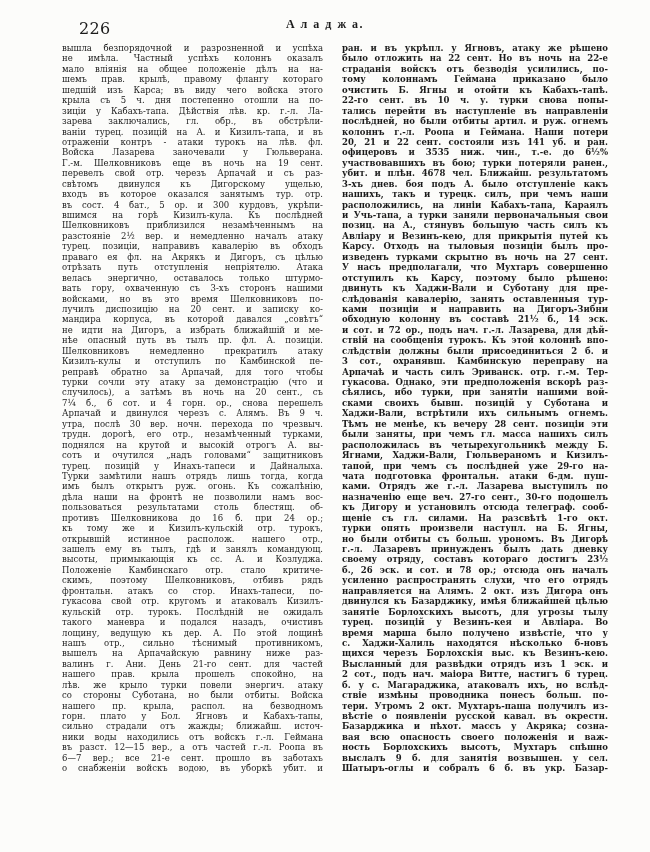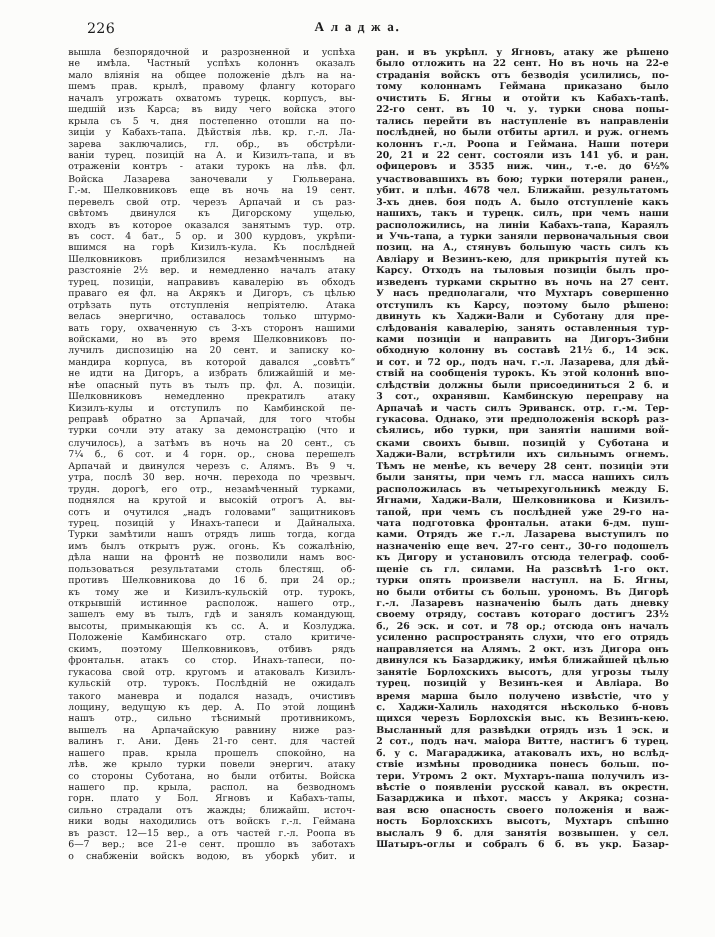--- a/index.html
+++ b/index.html
@@ -12,21 +12,21 @@
   }
   .page {
     position: relative;
     width: 650px; height: 852px;
     background: #fcfcfa;
     overflow: hidden;
   }
   .page-number {
     position: absolute;
     left: 79px; top: 19px;
-    font-size: 13px;
+    font-size: 16px;
     letter-spacing: 0.3px;
   }
   .running-title {
     position: absolute;
     left: 0; top: 17px; width: 650px;
     text-align: center;
     font-family: Liberation Serif, serif;
     font-weight: bold;
     font-size: 12px;
     letter-spacing: 1.5px;
@@ -51,21 +51,20 @@
 <body>
 
 <div class="page">
   <div class="page-number">226</div>
   <div class="running-title">А л а д ж а.</div>
   <div class="col col-left">
       <div class="line">вышла безпорядочной и разрозненной и успѣха</div>
       <div class="line">не имѣла. Частный успѣхъ колоннъ оказалъ</div>
       <div class="line">мало вліянія на общее положеніе дѣлъ на на-</div>
       <div class="line">шемъ прав. крылѣ, правому флангу котораго</div>
-      <div class="line">началъ угрожать охватомъ турецк. корпусъ, вы-</div>
       <div class="line">шедшій изъ Карса; въ виду чего войска этого</div>
       <div class="line">крыла съ 5 ч. дня постепенно отошли на по-</div>
       <div class="line">зиціи у Кабахъ-тапа. Дѣйствія лѣв. кр. г.-л. Ла-</div>
       <div class="line">зарева заключались, гл. обр., въ обстрѣли-</div>
       <div class="line">ваніи турец. позицій на А. и Кизилъ-тапа, и въ</div>
       <div class="line">отраженіи контръ - атаки турокъ на лѣв. фл.</div>
       <div class="line">Войска Лазарева заночевали у Гюльверана.</div>
       <div class="line">Г.-м. Шелковниковъ еще въ ночь на 19 сент.</div>
       <div class="line">перевелъ свой отр. черезъ Арпачай и съ раз-</div>
       <div class="line">свѣтомъ двинулся къ Дигорскому ущелью,</div>
@@ -159,30 +158,30 @@
       <div class="line">слѣдствіи должны были присоединиться 2 б. и</div>
       <div class="line">3 сот., охранявш. Камбинскую переправу на</div>
       <div class="line">Арпачаѣ и часть силъ Эриванск. отр. г.-м. Тер-</div>
       <div class="line">гукасова. Однако, эти предположенія вскорѣ раз-</div>
       <div class="line">сѣялись, ибо турки, при занятіи нашими вой-</div>
       <div class="line">сками своихъ бывш. позицій у Суботана и</div>
       <div class="line">Хаджи-Вали, встрѣтили ихъ сильнымъ огнемъ.</div>
       <div class="line">Тѣмъ не менѣе, къ вечеру 28 сент. позиціи эти</div>
       <div class="line">были заняты, при чемъ гл. масса нашихъ силъ</div>
       <div class="line">расположилась въ четырехугольникѣ между Б.</div>
-      <div class="line">Ягнами, Хаджи-Вали, Шелковникова и Кизилъ-</div>
+      <div class="line">Ягнами, Хаджи-Вали, Гюльвераномъ и Кизилъ-</div>
       <div class="line">тапой, при чемъ съ послѣдней уже 29-го на-</div>
       <div class="line">чата подготовка фронтальн. атаки 6-дм. пуш-</div>
       <div class="line">ками. Отрядъ же г.-л. Лазарева выступилъ по</div>
       <div class="line">назначенію еще веч. 27-го сент., 30-го подошелъ</div>
       <div class="line">къ Дигору и установилъ отсюда телеграф. сооб-</div>
       <div class="line">щеніе съ гл. силами. На разсвѣтѣ 1-го окт.</div>
       <div class="line">турки опять произвели наступл. на Б. Ягны,</div>
       <div class="line">но были отбиты съ больш. урономъ. Въ Дигорѣ</div>
-      <div class="line">г.-л. Лазаревъ назначенію былъ дать дневку</div>
+      <div class="line">г.-л. Лазаревъ принужденъ былъ дать дневку</div>
       <div class="line">своему отряду, составъ котораго достигъ 23½</div>
       <div class="line">б., 26 эск. и сот. и 78 ор.; отсюда онъ началъ</div>
       <div class="line">усиленно распространять слухи, что его отрядъ</div>
       <div class="line">направляется на Алямъ. 2 окт. изъ Дигора онъ</div>
       <div class="line">двинулся къ Базарджику, имѣя ближайшей цѣлью</div>
       <div class="line">занятіе Борлохскихъ высотъ, для угрозы тылу</div>
       <div class="line">турец. позицій у Везинъ-кея и Авліара. Во</div>
       <div class="line">время марша было получено извѣстіе, что у</div>
       <div class="line">с. Хаджи-Халиль находятся нѣсколько б-новъ</div>
       <div class="line">щихся черезъ Борлохскія выс. къ Везинъ-кею.</div>

